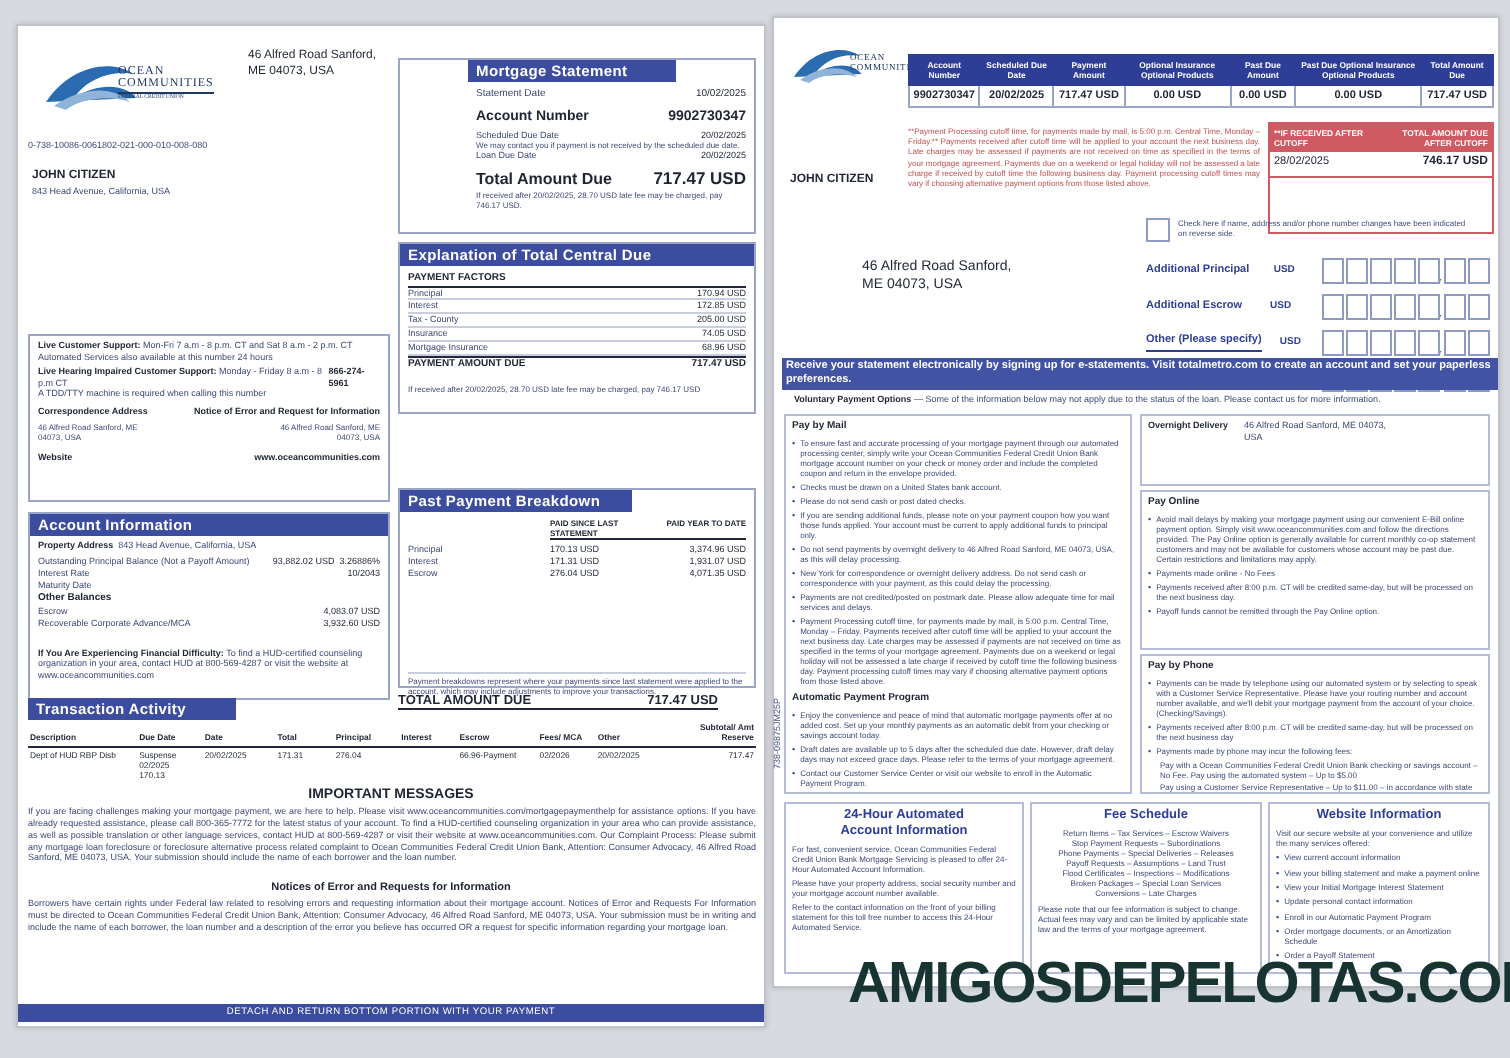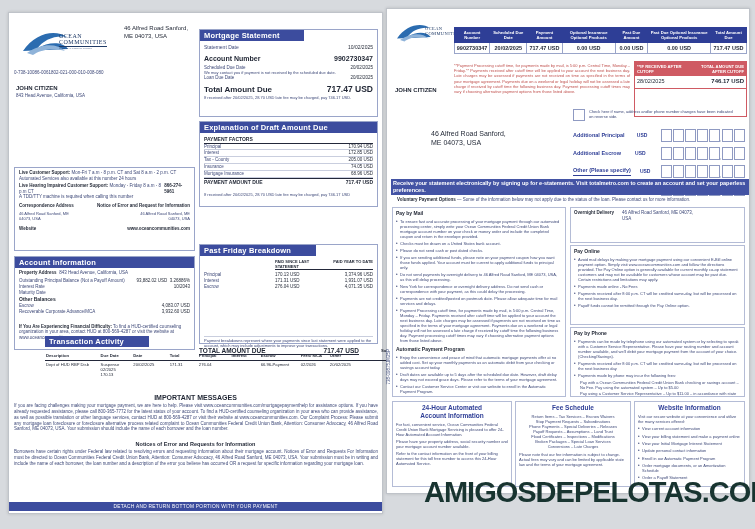--- a/index.html
+++ b/index.html
@@ -53,21 +53,21 @@
       <div style="font-size:6px;letter-spacing:.5px;">COMMUNITIES</div>
       <div style="font-size:2.8px;border-top:.5px solid #1f3a66;margin-top:.5px;">FEDERAL CREDIT UNION</div>
     </div>
   </div>
 
   <div class="abs t6 dk" style="left:115px;top:12px;">
     <div>46 Alfred Road Sanford,</div>
     <div>ME 04073, USA</div>
   </div>
 
-  <div class="abs bx" style="left:190px;top:16px;width:179px;height:88px;">
+  <div class="abs bx" style="left:190px;top:16px;width:179px;height:88px;padding-left:34px;">
     <div class="bar" style="width:96px;">Mortgage Statement</div>
     <div class="pad">
       <div class="kv t5">
         <span>Statement  Date</span>
         <span class="dk">10/02/2025</span>
       </div>
       <div class="kv t7 b dk" style="margin-top:3px;">
         <span>Account Number</span>
         <span>9902730347</span>
       </div>
@@ -88,21 +88,21 @@
     </div>
   </div>
 
   <div class="abs t45" style="left:5px;top:57px;">0-738-10086-0061802-021-000-010-008-080</div>
   <div class="abs" style="left:7px;top:72px;">
     <div class="t6 dk b">JOHN CITIZEN</div>
     <div class="t45">843 Head Avenue, California, USA</div>
   </div>
 
   <div class="abs bx" style="left:190px;top:108px;width:179px;height:86px;">
-    <div class="bar">Explanation of Draft Amount Due</div>
+    <div class="bar">Explanation of Total Central Due</div>
     <div class="pad">
       <div class="t5 b dk hrd">PAYMENT FACTORS</div>
       <div class="kv t45 hr">
           <span>Principal</span>
           <span class="dk">170.94 USD</span>
         </div>
       <div class="kv t45 hr">
           <span>Interest</span>
           <span class="dk">172.85 USD</span>
         </div>
@@ -174,21 +174,21 @@
         </div>
       <div class="kv t45">
           <span>Recoverable Corporate Advance/MCA</span>
           <span class="dk">3,932.60 USD</span>
         </div>
       <div class="t45" style="margin-top:9px;"><span class="b dk">If You Are Experiencing Financial Difficulty:</span><span> To find a HUD-certified counseling organization in your area, contact HUD at 800-569-4287 or visit the website at www.oceancommunities.com</span></div>
     </div>
   </div>
 
   <div class="abs bx" style="left:190px;top:231px;width:179px;height:100px;">
-    <div class="bar" style="width:108px;">Past Friday Breakdown</div>
+    <div class="bar" style="width:108px;">Past Payment Breakdown</div>
     <div class="pad">
       <div style="display:flex;" class="t4 b dk">
         <span style="flex:1;"></span>
         <span style="width:52px;border-bottom:1px solid #23283a;">PAID SINCE LAST STATEMENT</span>
         <span style="width:46px;text-align:right;border-bottom:1px solid #23283a;">PAID YEAR TO DATE</span>
       </div>
       <div style="display:flex;margin-top:2px;" class="t45">
         <span style="flex:1;">Principal</span>
         <span style="width:52px;" class="dk">170.13 USD</span>
         <span style="width:46px;text-align:right;" class="dk">3,374.96 USD</span>
@@ -204,21 +204,21 @@
         <span style="width:46px;text-align:right;" class="dk">4,071.35 USD</span>
       </div>
       <div class="t4" style="margin-top:46px;border-top:1px solid #c9cede;padding-top:1px;">Payment breakdowns represent where your payments since last statement were applied to the account, which may include adjustments to improve your transactions.</div>
     </div>
   </div>
   <div class="abs kv b dk" style="left:190px;top:334px;width:160px;border-bottom:1px solid #23283a;font-size:6.5px;">
     <span>TOTAL AMOUNT DUE</span>
     <span>717.47 USD</span>
   </div>
 
-  <div class="abs" style="left:5px;top:323px;width:364px;margin-left:31px;">
+  <div class="abs" style="left:5px;top:336px;width:364px;">
     <div class="bar" style="width:96px;">Transaction Activity</div>
     <table class="tx" style="width:100%;margin-top:1px;">
       <tbody>
           <tr>
         <th style="width:15%;">Description</th>
         <th style="width:9%;">Due Date</th>
         <th style="width:10%;">Date</th>
         <th style="width:8%;">Total</th>
         <th style="width:9%;">Principal</th>
         <th style="width:8%;">Interest</th>

